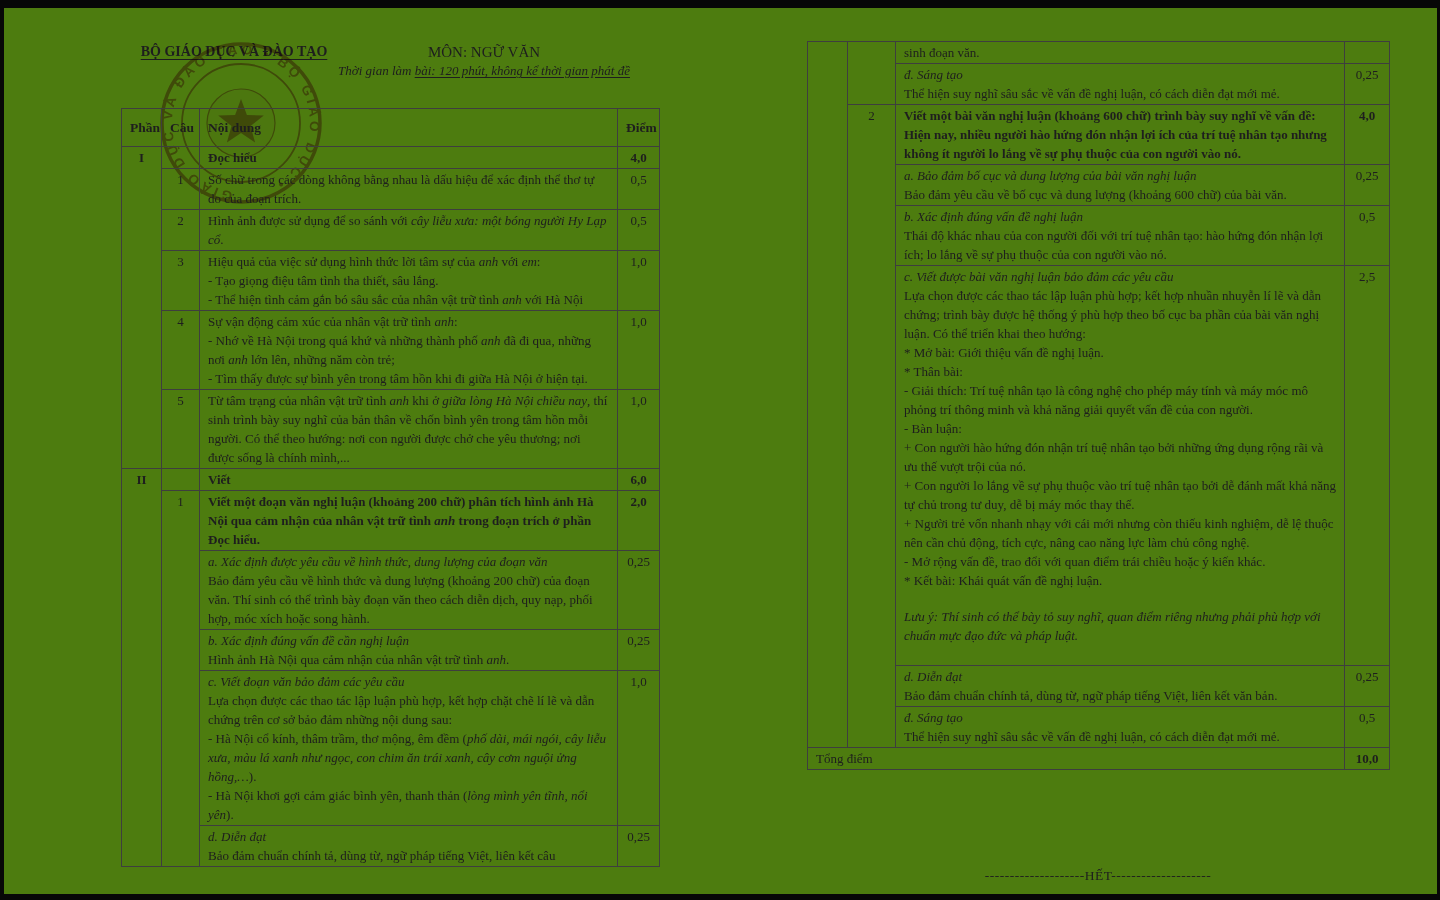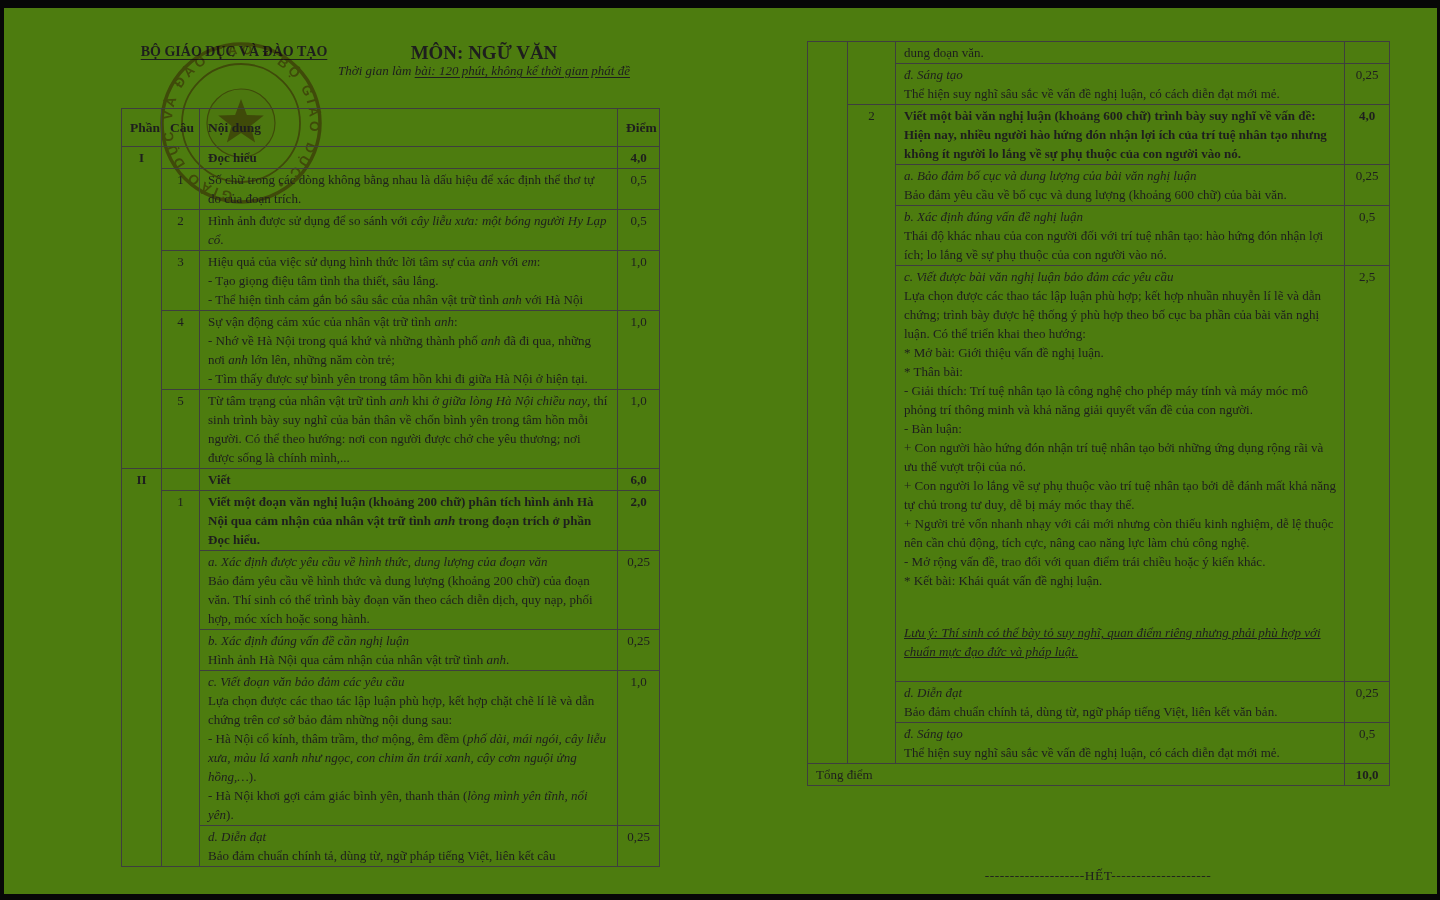--- a/index.html
+++ b/index.html
@@ -9,42 +9,42 @@
     border-top:8px solid #070707; border-left:4px solid #070707;
     border-right:3px solid #070707; border-bottom:6px solid #070707;
     font-family:"Liberation Serif","DejaVu Serif",serif; color:#1e1e1e;
   }
   .abs{position:absolute;}
   
   .org{left:120px; top:36px; width:220px; text-align:center; font-weight:bold; font-size:14px;
        text-decoration:underline; text-underline-offset:3px;}
   .ttl-wrap{left:300px; top:36px; width:360px; text-align:center;}
   .ttl1{font-weight:bold; font-size:14.5px; line-height:17px;}
-  .ttl2{font-weight:bold; font-size:19px; line-height:17px;}
+  .ttl2{font-weight:normal; font-size:15px; line-height:17px;}
   .time{font-style:italic; font-size:13px; line-height:20px;}
   .time .ul{text-decoration:underline; text-underline-offset:2px;}
   
   .stamp{left:152px; top:30px; width:170px; height:170px; opacity:.55; mix-blend-mode:multiply;}
   
   table.doc{border-collapse:collapse; table-layout:fixed; background:transparent;
     font-size:13px; line-height:19px;}
   table.doc td, table.doc th{border:1px solid #3e3e3e; vertical-align:top; padding:1px 8px;
     overflow:hidden;}
   table.doc th{font-weight:bold; padding:9px 8px; font-size:13.5px;}
   th.h-nd{text-align:left;}
   .t1{left:117px; top:100px; width:538px;}
   .t2{left:803px; top:33px; width:582px; font-size:12.8px;}
   .c-phan{text-align:center; font-weight:bold;}
   .c-cau{text-align:center;}
   .c-diem{text-align:center;}
   .c-total{font-weight:normal;}
   .bd{font-weight:bold;}
   .it{font-style:italic;text-align:center;}
   .para{min-height:19px;}
-  .para.gap{margin-top:33px;text-decoration:underline;}
+  .para.gap{margin-top:17px;}
   
   .pagenum{left:480px; top:888px; width:240px; text-align:center; font-size:13.5px;}
   .endline{left:803px; top:860px; width:582px; text-align:center; font-size:13.5px; letter-spacing:.5px;}
 </style>
 </head>
 <body>
 
 <div class="canvas">
 
   <div class="abs org">BỘ GIÁO DỤC VÀ ĐÀO TẠO</div>
@@ -183,21 +183,21 @@
         <col style="width:40px">
         <col style="width:48px">
         <col style="width:449px">
         <col style="width:45px">
       </colgroup>
     <tbody id="t2-body">
         <tr>
           <td class="c-phan" rowspan="8"></td>
           <td class="c-cau" rowspan="2"></td>
           <td class="c-nd">
-            <div class="para"><span>dung đoạn văn.</span></div>
+            <div class="para"><span>sinh đoạn văn.</span></div>
           </td>
           <td class="c-diem"></td>
         </tr>
         <tr>
           <td class="c-nd">
             <div class="para"><span class="it">đ. Sáng tạo</span></div>
             <div class="para"><span>Thể hiện suy nghĩ sâu sắc về vấn đề nghị luận, có cách diễn đạt mới mẻ.</span></div>
           </td>
           <td class="c-diem">0,25</td>
         </tr>

